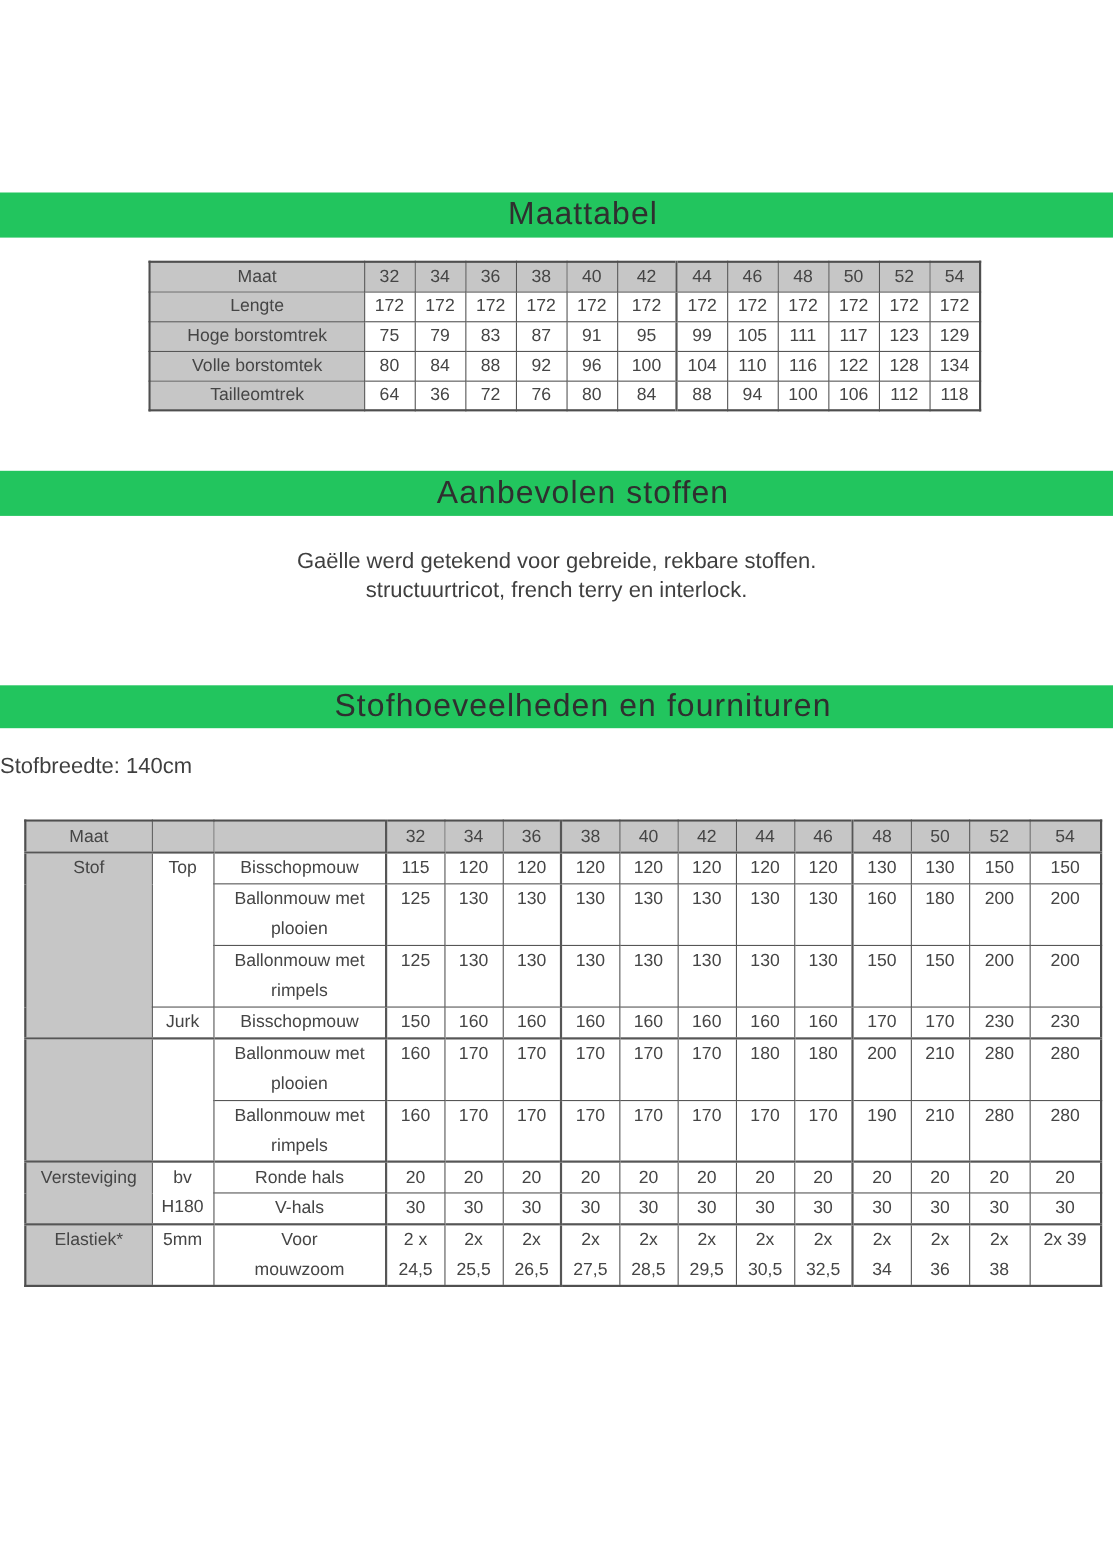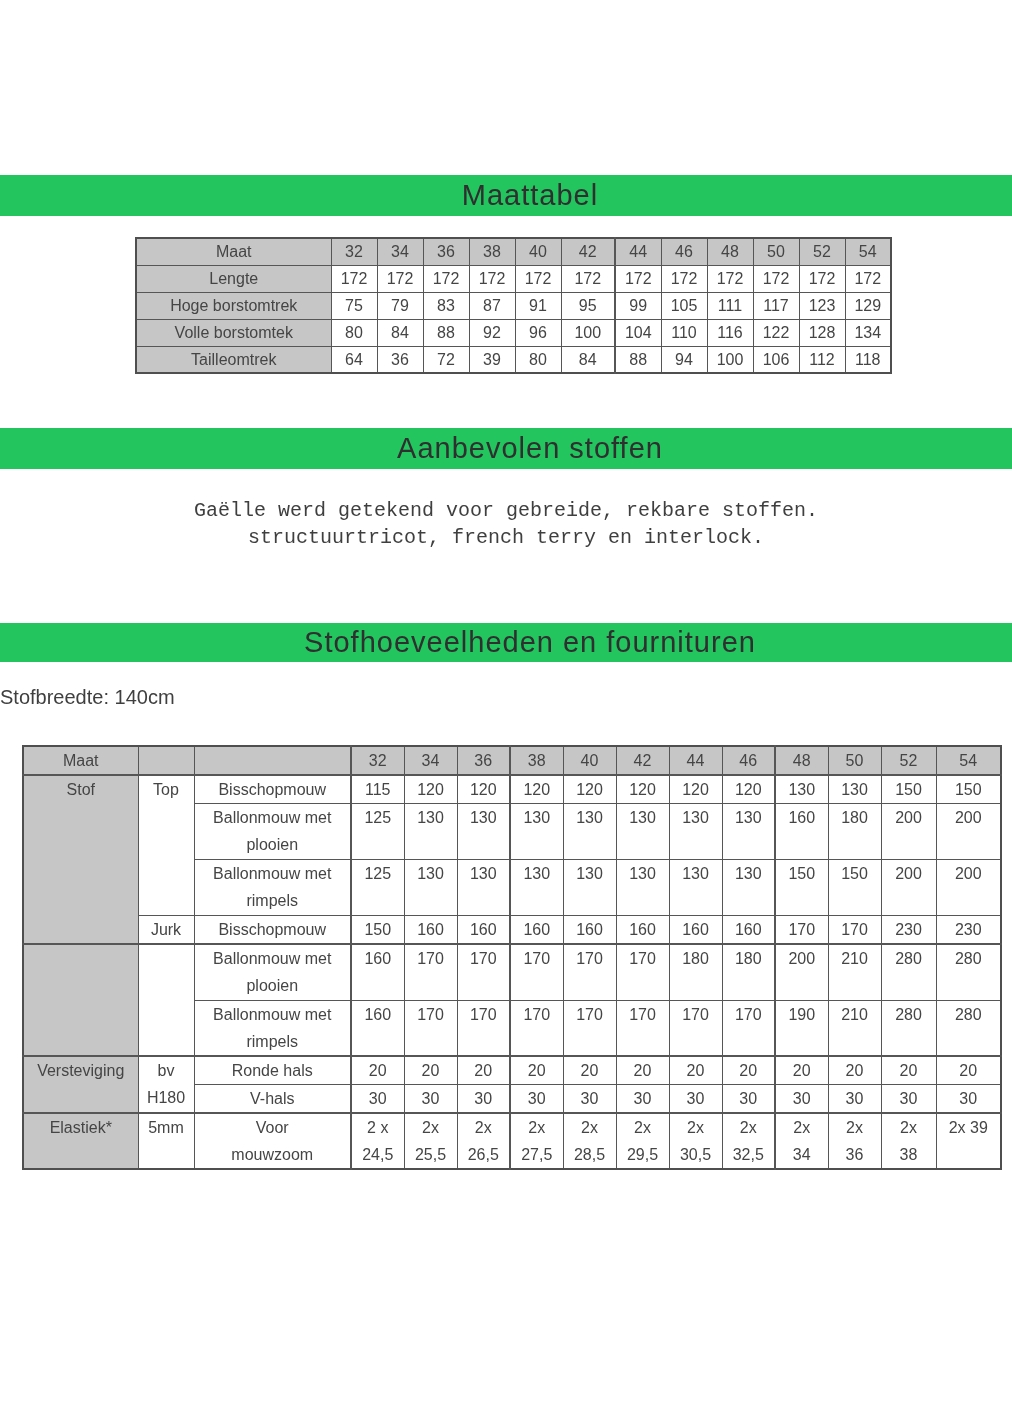--- a/index.html
+++ b/index.html
@@ -28,21 +28,20 @@
   #bar3{top:623px;height:39px;line-height:39px;}
   .para{
     position:absolute;
     top:497px;
     left:0;
     width:1012px;
     text-align:center;
     font-size:20px;
     line-height:27px;
     color:#3f3f3f;
-    font-family:Liberation Mono, monospace;
   }
   .fabric-width{
     position:absolute;
     top:686px;
     left:0;
     width:1012px;
     text-align:left;
     font-size:20px;
     color:#3f3f3f;
   }
@@ -156,21 +155,21 @@
           <td>116</td>
           <td>122</td>
           <td>128</td>
           <td>134</td>
         </tr>
         <tr>
           <td class="gray">Tailleomtrek</td>
           <td>64</td>
           <td>36</td>
           <td>72</td>
-          <td>39</td>
+          <td>76</td>
           <td>80</td>
           <td>84</td>
           <td class="bl2">88</td>
           <td>94</td>
           <td>100</td>
           <td>106</td>
           <td>112</td>
           <td>118</td>
         </tr>
       </tbody>

